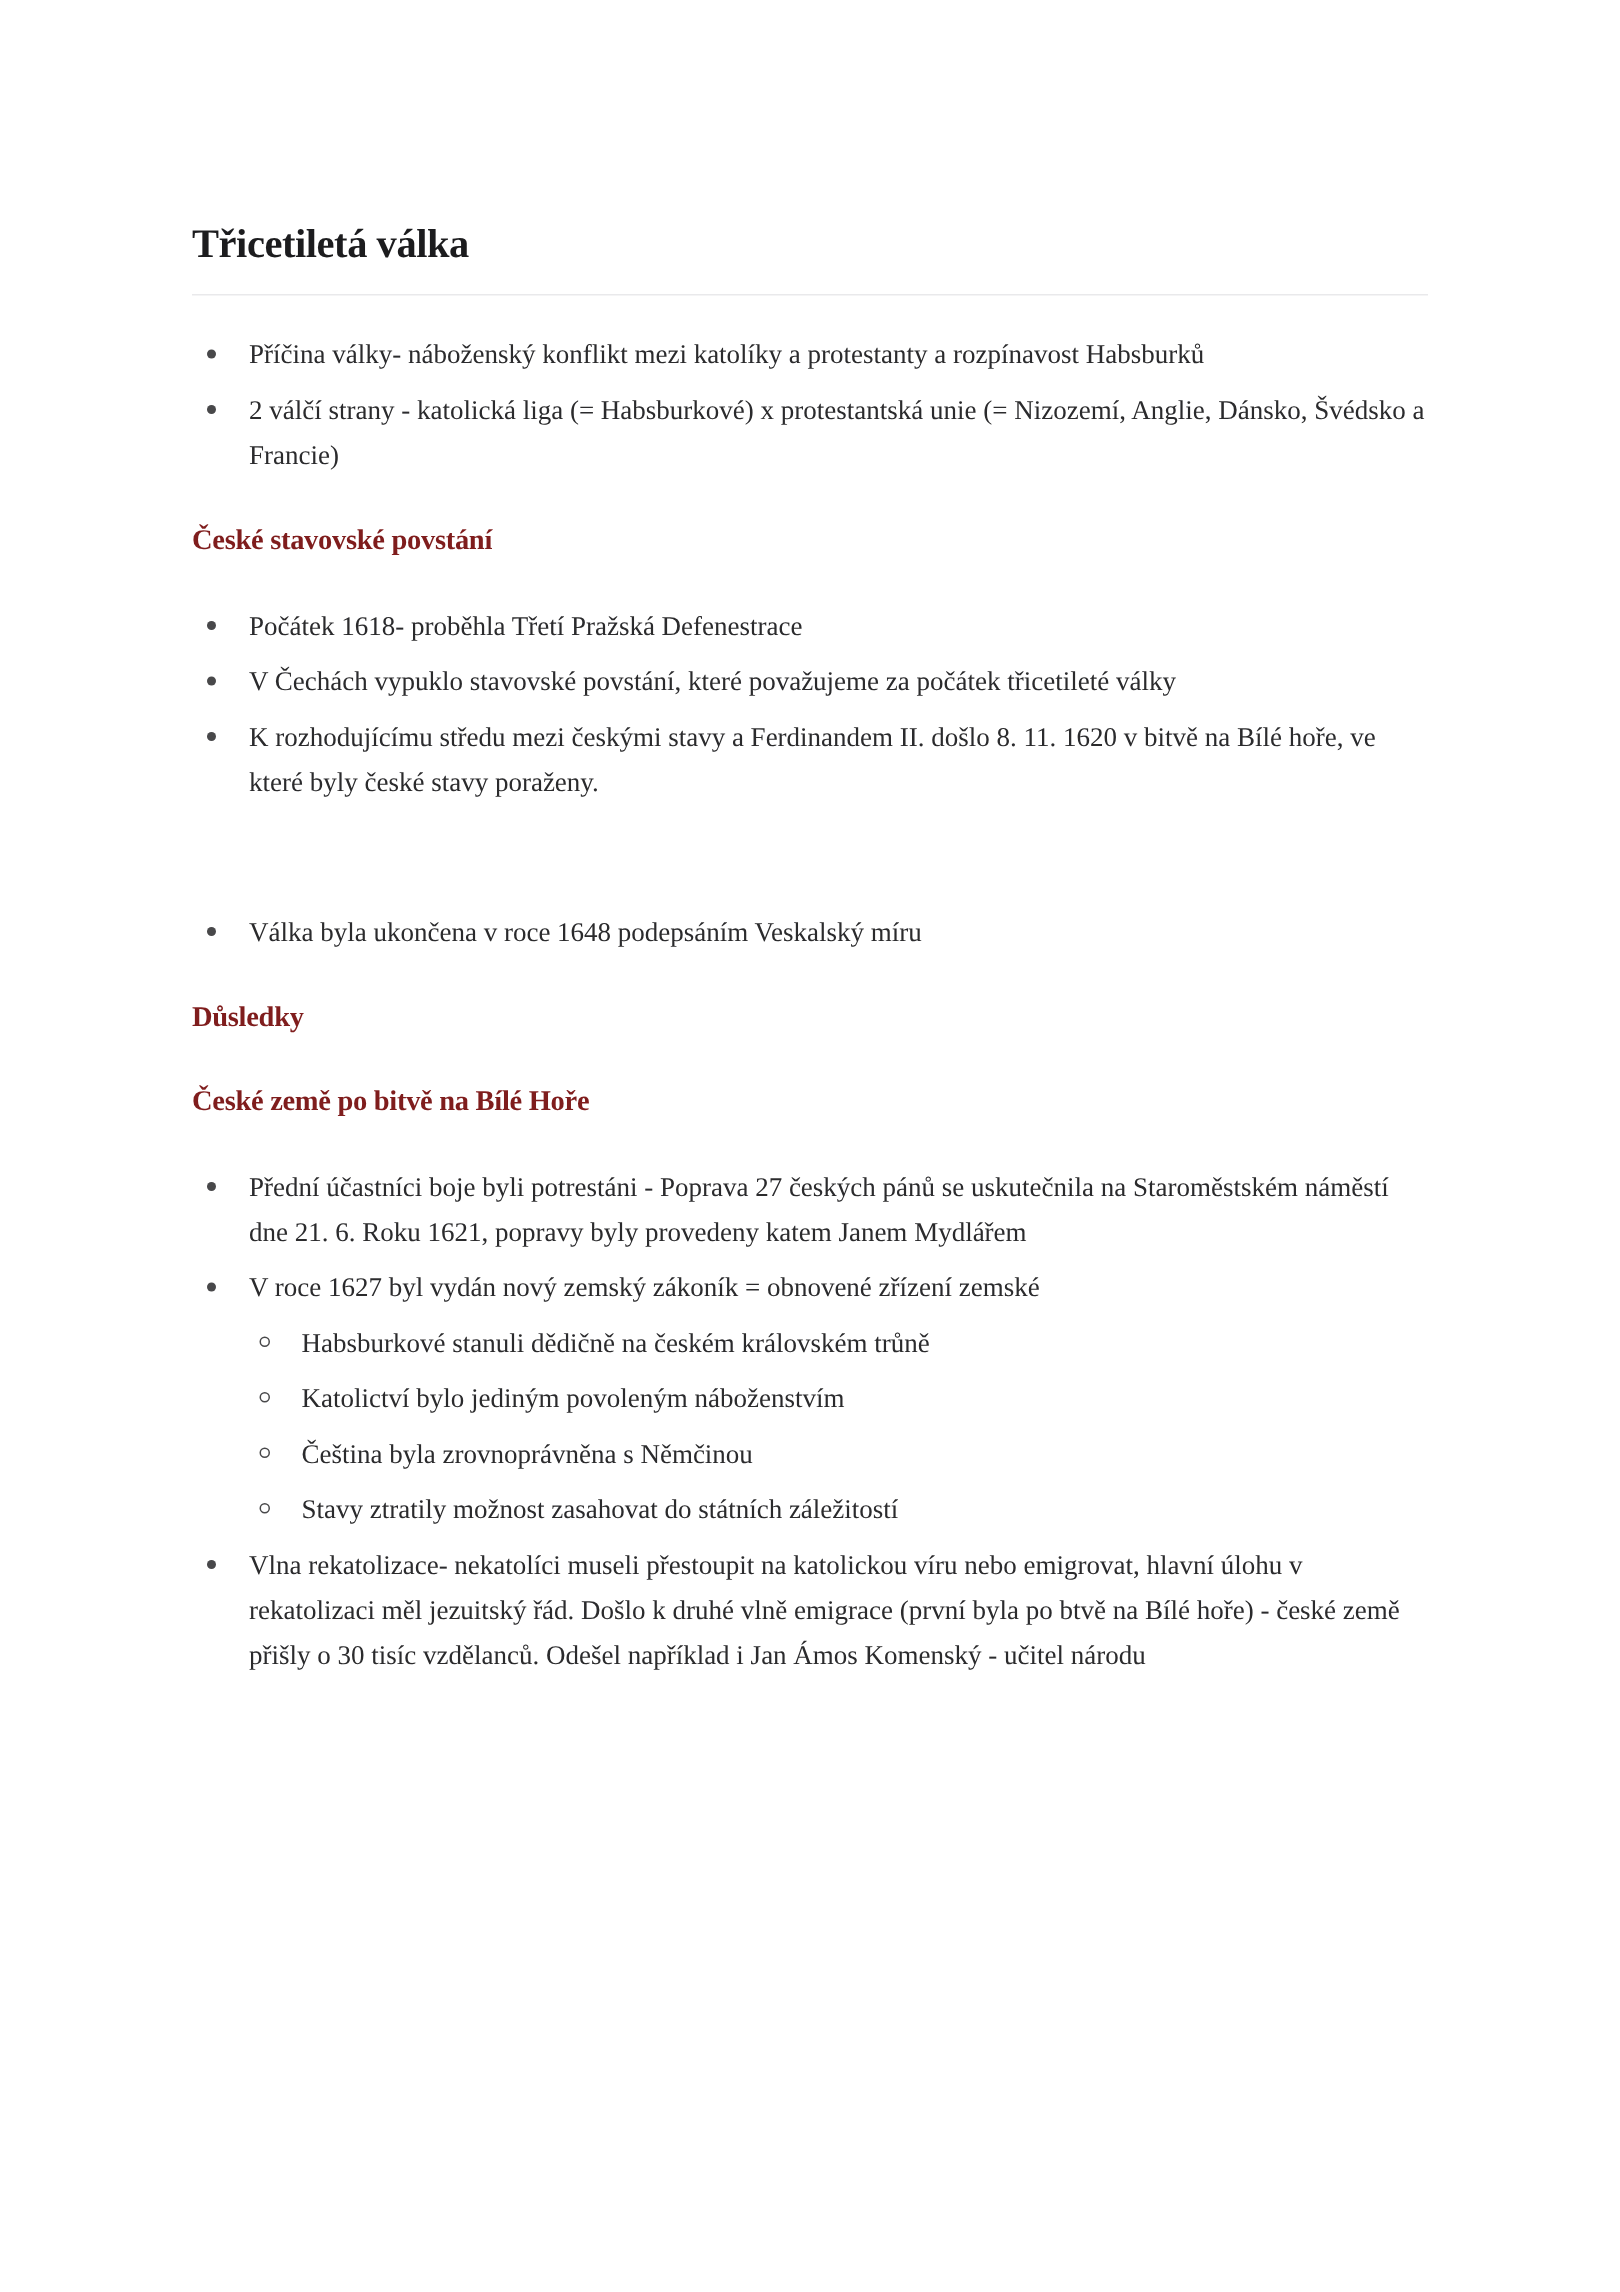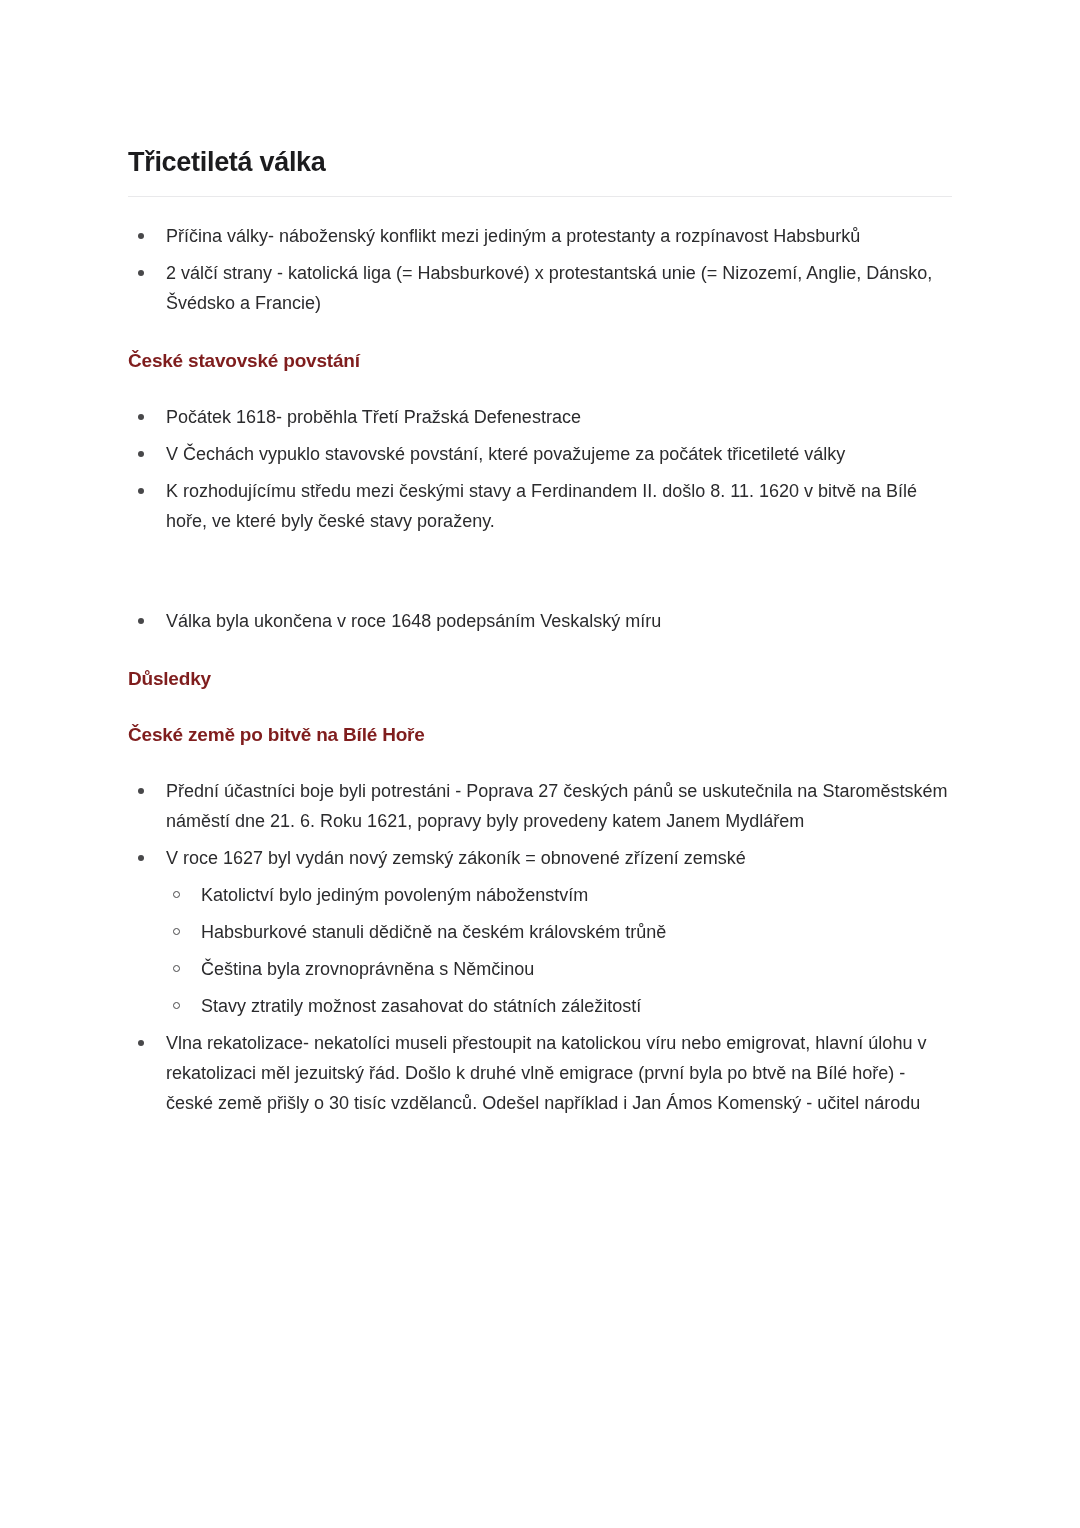--- a/index.html
+++ b/index.html
@@ -1,20 +1,20 @@
 <!DOCTYPE html>
 <html><head>
 <meta charset="utf-8">
 <style>
   html,body { margin:0; padding:0; background:#ffffff; }
   .page {
     position:relative;
     width:1080px; height:1128px;
     background:#ffffff;
-    font-family:Liberation Sans, sans-serif;
+    font-family:Liberation Serif, serif;
     color:#2b2b2d;
     overflow:hidden;
   }
   .content {
     position:absolute; left:128px; top:0; width:824px;
   }
   h1.doc-title {
     margin:146px 0 0 0;
     font-size:27px; line-height:33px; font-weight:700;
     letter-spacing:-0.3px; color:#1c1c1e;
@@ -70,21 +70,21 @@
 
 <div class="page">
   <div class="content">
 
     <h1 class="doc-title">Třicetiletá válka</h1>
     <hr class="divider">
 
     <ul class="blist intro">
       <li>
         <span class="dot"></span>
-        <span class="btext">Příčina války- náboženský konflikt mezi jediným a protestanty a rozpínavost Habsburků</span>
+        <span class="btext">Příčina války- náboženský konflikt mezi katolíky a protestanty a rozpínavost Habsburků</span>
       </li>
       <li>
         <span class="dot"></span>
         <span class="btext">2 válčí strany - katolická liga (= Habsburkové) x  protestantská unie (= Nizozemí, Anglie, Dánsko, Švédsko a Francie)</span>
       </li>
     </ul>
 
     <h2 class="sec-heading">České stavovské povstání</h2>
     <ul class="blist">
       <li>
@@ -117,25 +117,25 @@
       <li>
         <span class="dot"></span>
         <span class="btext">Přední účastníci boje byli potrestáni - Poprava 27 českých pánů se uskutečnila na Staroměstském náměstí dne 21. 6. Roku 1621, popravy byly provedeny katem Janem Mydlářem</span>
       </li>
       <li>
         <span class="dot"></span>
         <span class="btext">V roce 1627 byl vydán nový zemský zákoník = obnovené zřízení zemské</span>
       </li>
       <li class="sub">
         <span class="circ"></span>
-        <span class="btext">Katolictví bylo jediným povoleným náboženstvím</span>
+        <span class="btext">Habsburkové stanuli dědičně na českém královském trůně</span>
       </li>
       <li class="sub">
         <span class="circ"></span>
-        <span class="btext">Habsburkové stanuli dědičně na českém královském trůně</span>
+        <span class="btext">Katolictví bylo jediným povoleným náboženstvím</span>
       </li>
       <li class="sub">
         <span class="circ"></span>
         <span class="btext">Čeština byla zrovnoprávněna s Němčinou</span>
       </li>
       <li class="sub">
         <span class="circ"></span>
         <span class="btext">Stavy ztratily možnost zasahovat do státních záležitostí</span>
       </li>
       <li>

